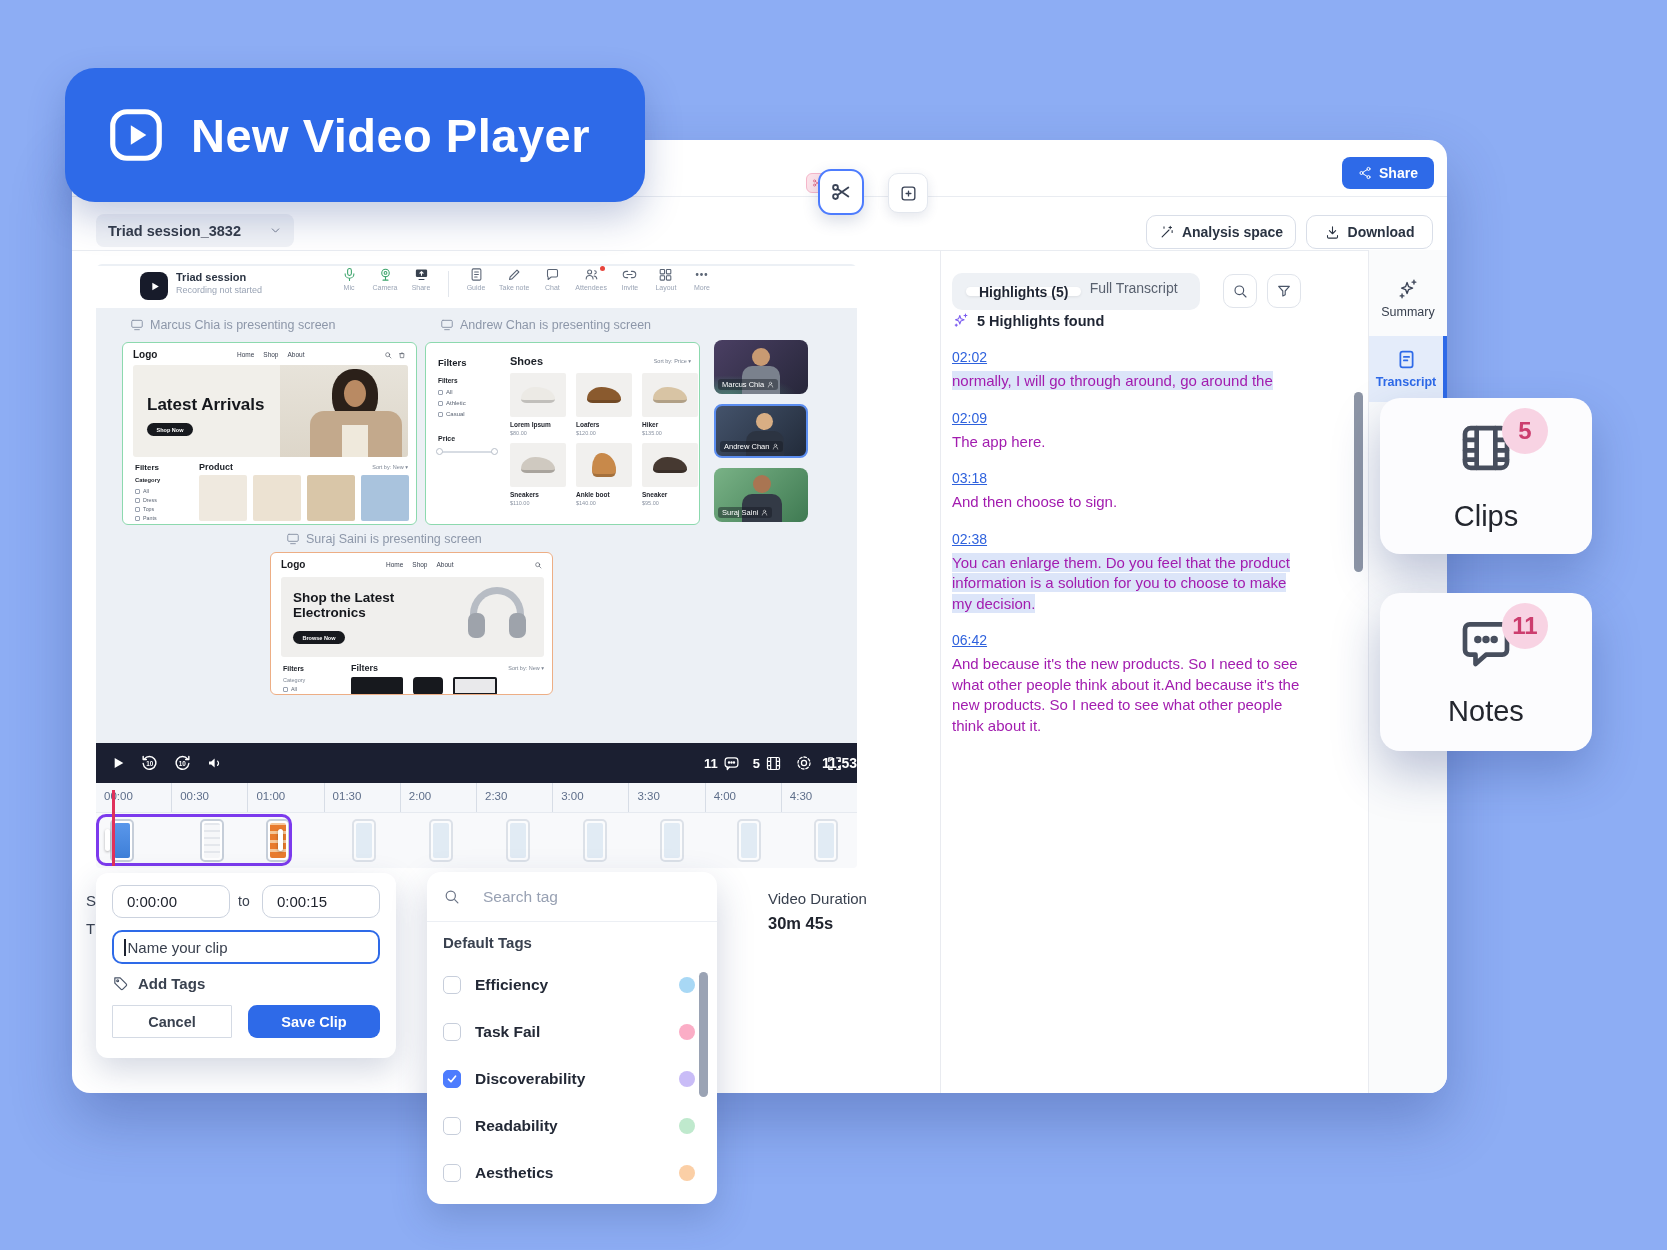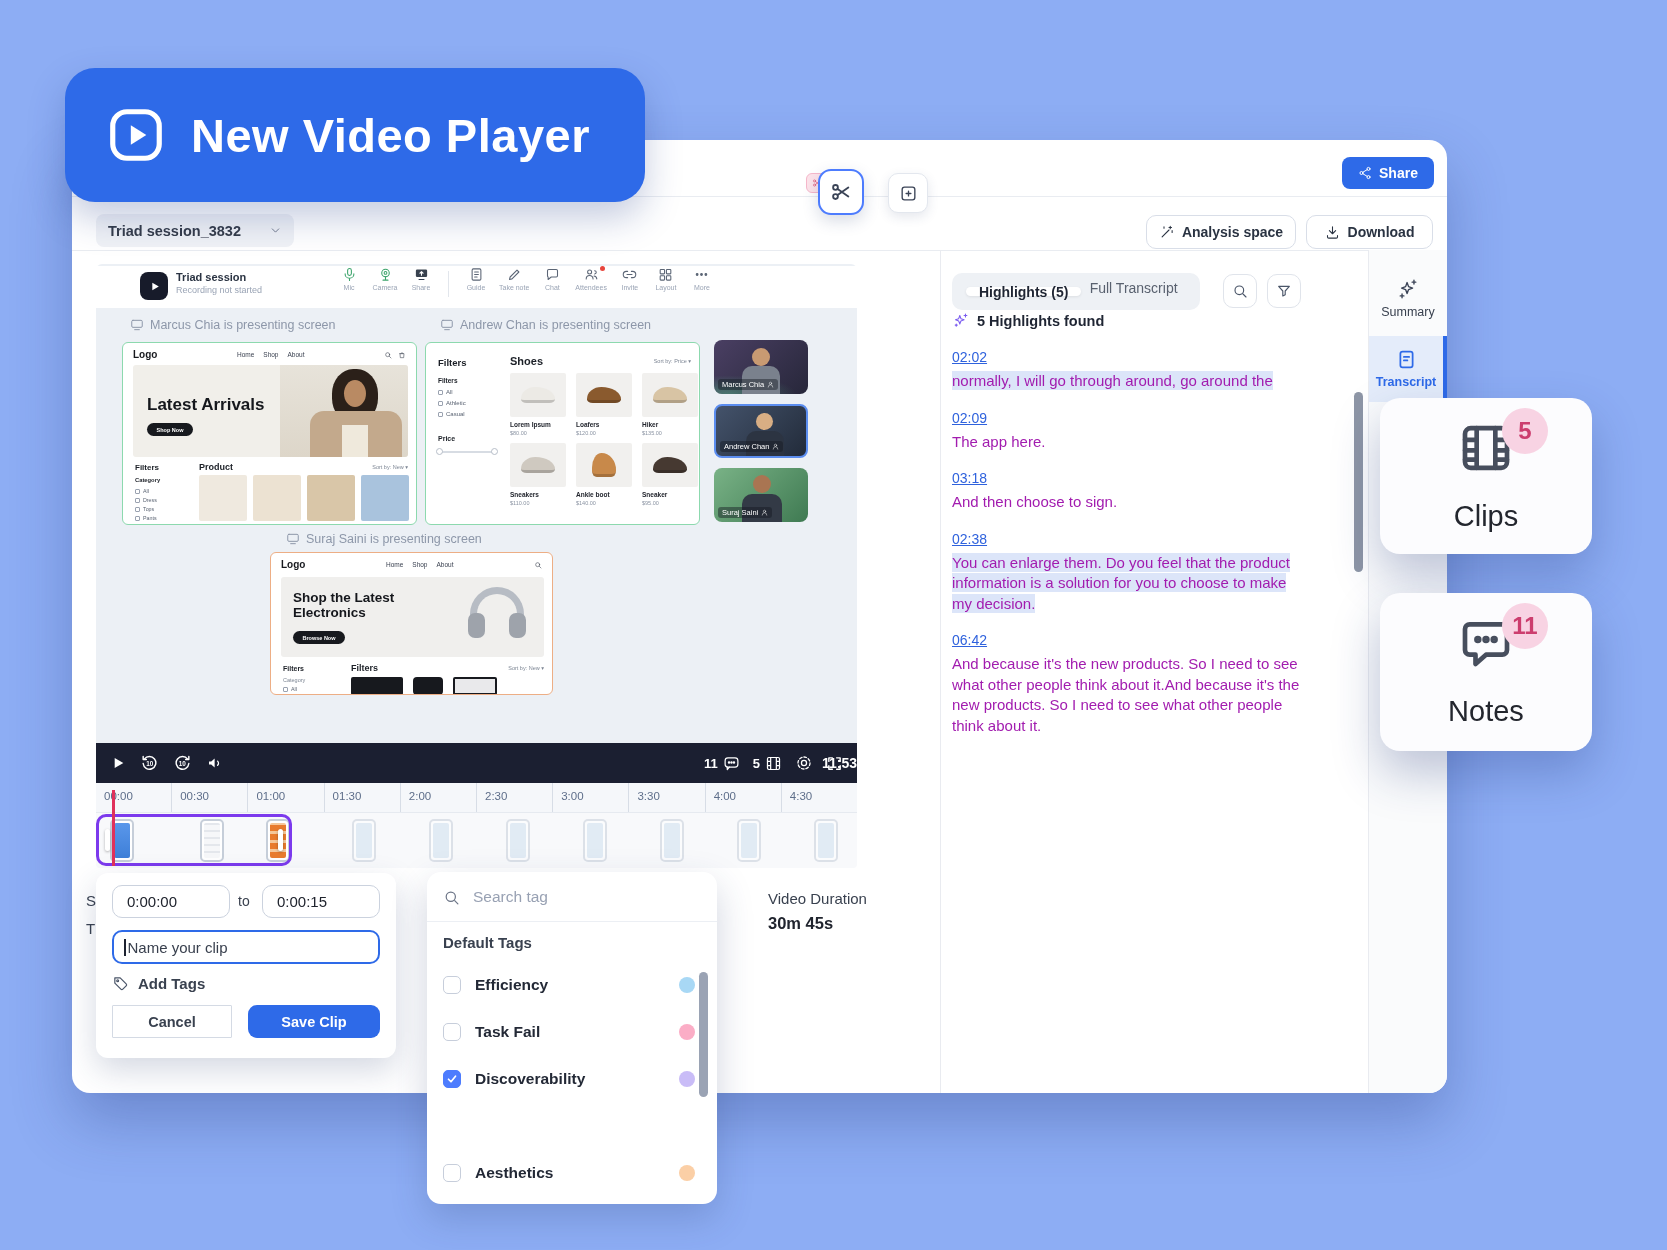--- a/index.html
+++ b/index.html
@@ -579,21 +579,21 @@
       </div>
       <div class="btn-cancel">
           <span>Cancel</span>
         </div>
       <div class="btn-save">
           <span>Save Clip</span>
         </div>
     </div>
 
     <div class="tagpanel">
-      <div class="abs" style="left:16px;top:16px;display:flex;align-items:center;gap:13px">
+      <div class="abs" style="left:16px;top:16px;display:flex;gap:23px">
         <svg class="ic" width="17" height="17" viewBox="0 0 24 24" style="color:#6b7486">
             <circle cx="11" cy="11" r="6.5"></circle>
             <path d="M16.5 16.5l4.5 4.5"></path>
           </svg>
         <span style="font-size:15.5px;color:#98a1b3">Search tag</span>
       </div>
       <div class="divider-h" style="top:49px;background:#eceff4"></div>
       <div class="abs" style="left:16px;top:62px;font-size:15px;font-weight:700;color:#39414f">Default Tags</div>
       <div class="tag-row" style="top:90px">
         <span class="cb"></span>
@@ -606,20 +606,25 @@
         <span class="dot" style="background:#fbadc6"></span>
       </div>
       <div class="tag-row" style="top:184px">
         <span class="cb on">
           <svg class="ic" width="12" height="12" viewBox="0 0 24 24" style="color:#fff;stroke-width:3.4">
               <path d="M5 12.5l5 5 9-11"></path>
             </svg>
         </span>
         <span class="tag-name">Discoverability</span>
         <span class="dot" style="background:#c9bcf7"></span>
+      </div>
+      <div class="tag-row" style="top:231px">
+        <span class="cb"></span>
+        <span class="tag-name">Readability</span>
+        <span class="dot" style="background:#bfe9cd"></span>
       </div>
       <div class="tag-row" style="top:278px">
         <span class="cb"></span>
         <span class="tag-name">Aesthetics</span>
         <span class="dot" style="background:#fbcfa6"></span>
       </div>
       <div class="tp-scroll"></div>
     </div>
 
     <div class="abs" style="left:696px;top:750px;font-size:15px;color:#39414f">Video Duration</div>

